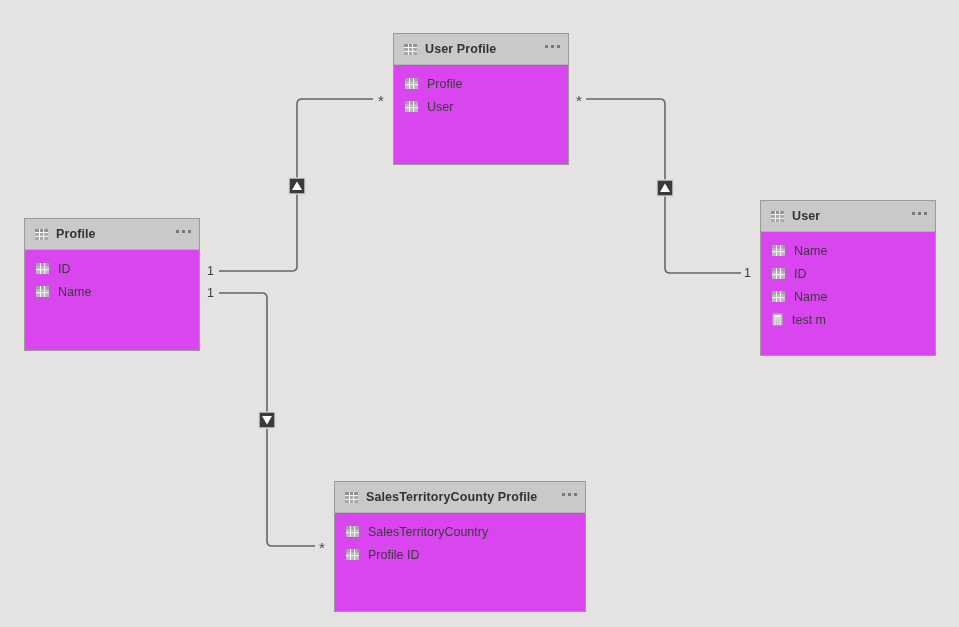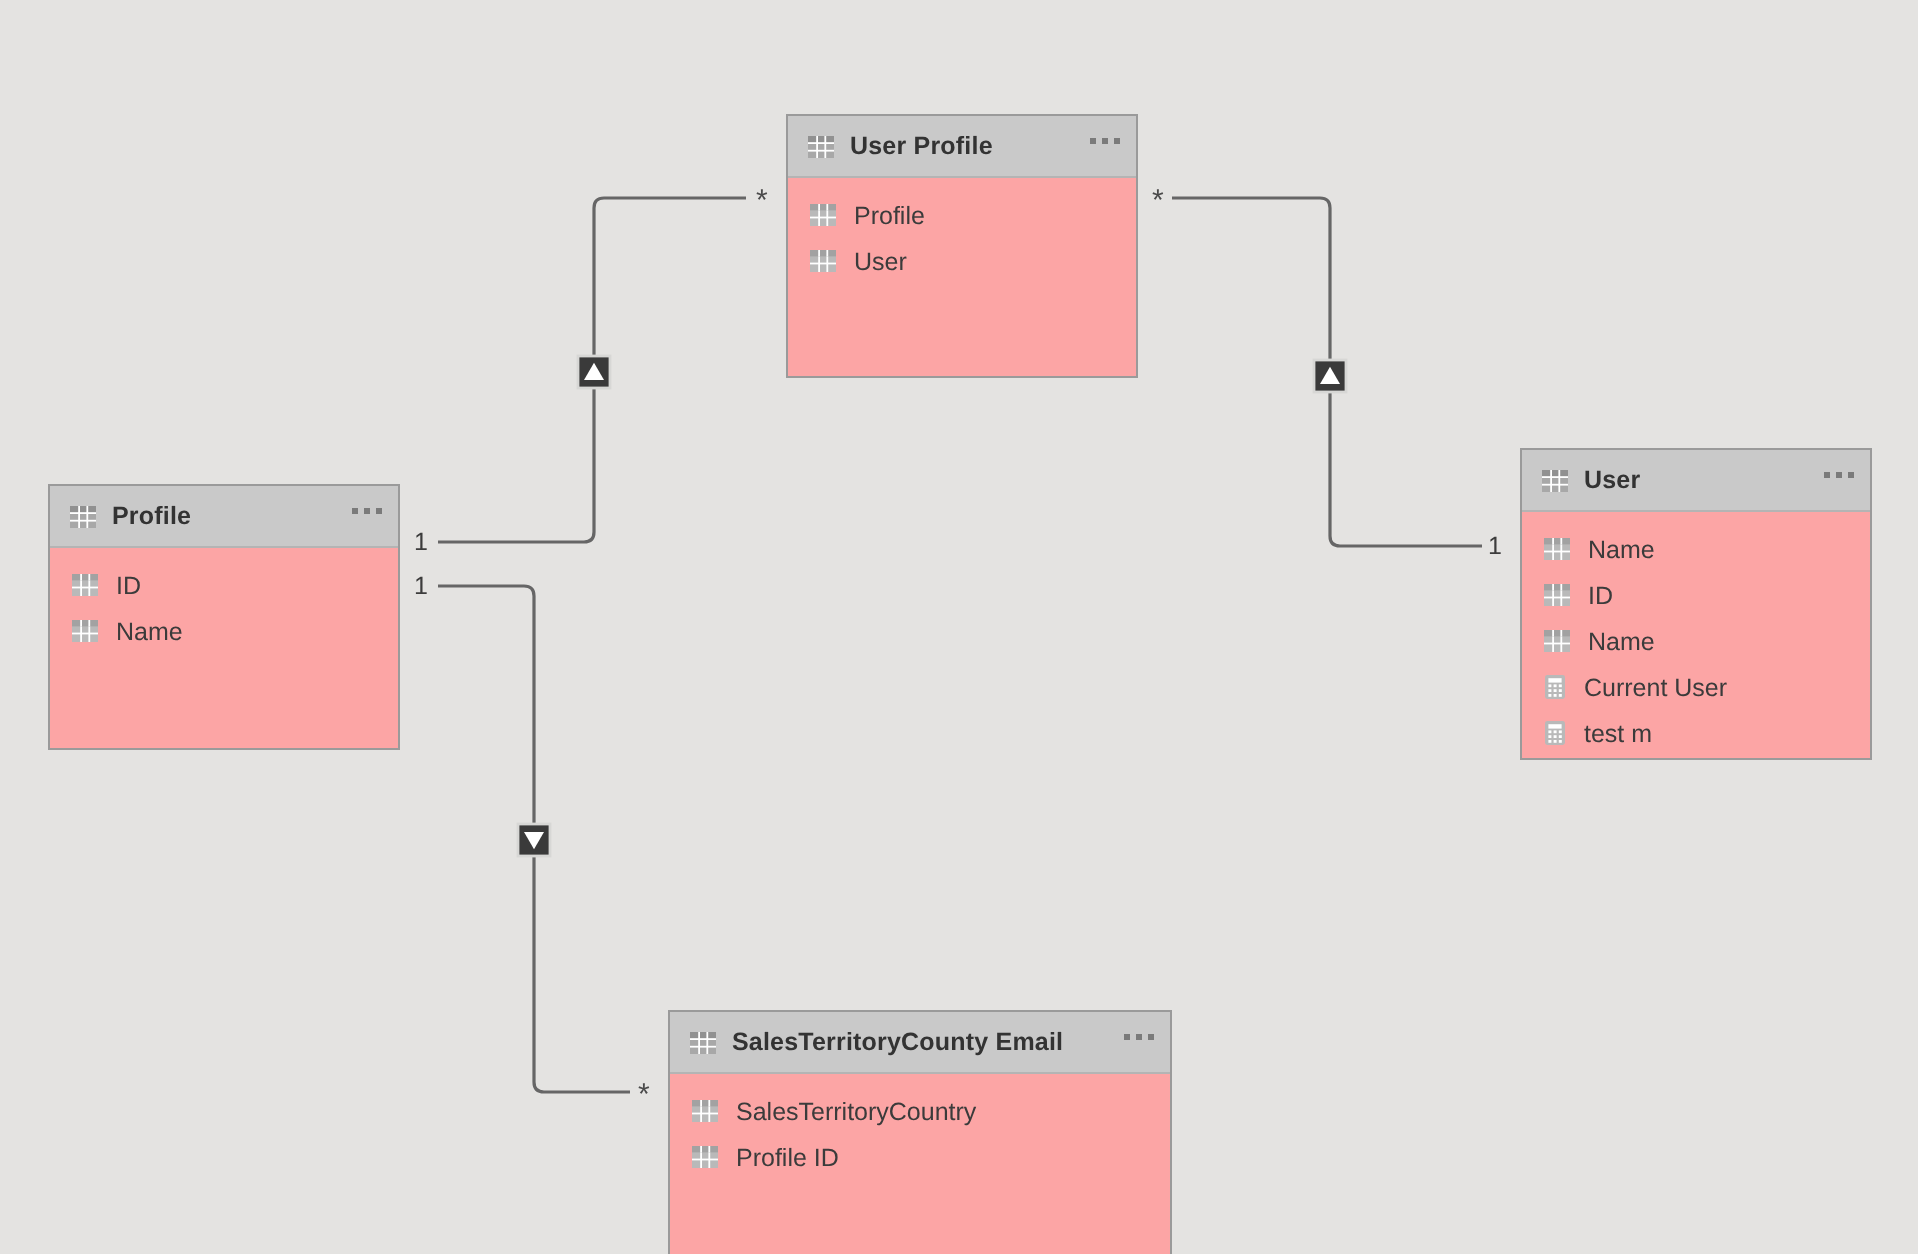--- a/index.html
+++ b/index.html
@@ -28,25 +28,24 @@
     left: 0; top: 0;
     width: 959px;
     height: 627px;
     pointer-events: none;
   }
   #relationships .rel-path {
     pointer-events: stroke;
   }
   .card {
     position: absolute;
-    background: #fca5a5;
+    background: #d946ef;
     border: 1px solid #9a9a9a;
     box-sizing: border-box;
     box-shadow: 0 0 0 0 rgba(0,0,0,0);
-    margin-top: 24px;
   }
   .card-header {
     height: 31px;
     background: #c9c9c9;
     border-bottom: 1px solid #b4b4b4;
     display: flex;
     align-items: center;
     padding: 0 8px 0 10px;
     box-sizing: border-box;
     position: relative;
@@ -290,51 +289,35 @@
               <rect x="2.2" y="5.2" width="1.5" height="1.4" fill="#ffffff"></rect>
               <rect x="4.800000000000001" y="5.2" width="1.5" height="1.4" fill="#ffffff"></rect>
               <rect x="7.4" y="5.2" width="1.5" height="1.4" fill="#ffffff"></rect>
               <rect x="2.2" y="7.6" width="1.5" height="1.4" fill="#ffffff"></rect>
               <rect x="4.800000000000001" y="7.6" width="1.5" height="1.4" fill="#ffffff"></rect>
               <rect x="7.4" y="7.6" width="1.5" height="1.4" fill="#ffffff"></rect>
               <rect x="2.2" y="10" width="1.5" height="1.4" fill="#ffffff"></rect>
               <rect x="4.800000000000001" y="10" width="1.5" height="1.4" fill="#ffffff"></rect>
               <rect x="7.4" y="10" width="1.5" height="1.4" fill="#ffffff"></rect>
             </svg>
-            <span class="field-label">Current User</span>
-          </div>
-          <div class="field-row">
-            <svg class="measure-icon" viewBox="0 0 11 13">
-              <rect x="0.5" y="0.5" width="10" height="12" rx="1.2" fill="#b9b9b9"></rect>
-              <rect x="2.2" y="2.1" width="6.6" height="2.2" fill="#ffffff"></rect>
-              <rect x="2.2" y="5.2" width="1.5" height="1.4" fill="#ffffff"></rect>
-              <rect x="4.800000000000001" y="5.2" width="1.5" height="1.4" fill="#ffffff"></rect>
-              <rect x="7.4" y="5.2" width="1.5" height="1.4" fill="#ffffff"></rect>
-              <rect x="2.2" y="7.6" width="1.5" height="1.4" fill="#ffffff"></rect>
-              <rect x="4.800000000000001" y="7.6" width="1.5" height="1.4" fill="#ffffff"></rect>
-              <rect x="7.4" y="7.6" width="1.5" height="1.4" fill="#ffffff"></rect>
-              <rect x="2.2" y="10" width="1.5" height="1.4" fill="#ffffff"></rect>
-              <rect x="4.800000000000001" y="10" width="1.5" height="1.4" fill="#ffffff"></rect>
-              <rect x="7.4" y="10" width="1.5" height="1.4" fill="#ffffff"></rect>
-            </svg>
             <span class="field-label">test m</span>
           </div>
         </div>
       </div>
       <div class="card" style="left: 334px; top: 481px; width: 252px; height: 131px;">
         <div class="card-header">
           <svg class="tbl-icon" viewBox="0 0 13 11">
             <rect x="0" y="0" width="13" height="11" fill="#a8a8a8"></rect>
             <rect x="0" y="0" width="13" height="3.2" fill="#919191"></rect>
             <rect x="4.1" y="0" width="0.9" height="11" fill="#ffffff"></rect>
             <rect x="8.2" y="0" width="0.9" height="11" fill="#ffffff"></rect>
             <rect x="0" y="3.1" width="13" height="0.9" fill="#ffffff"></rect>
             <rect x="0" y="6.9" width="13" height="0.9" fill="#ffffff"></rect>
           </svg>
-          <span class="card-title">SalesTerritoryCounty Email</span>
+          <span class="card-title">SalesTerritoryCounty Profile</span>
           <div class="ellipsis">
             <span></span>
             <span></span>
             <span></span>
           </div>
         </div>
         <div class="card-body">
           <div class="field-row">
             <svg class="tbl-icon" viewBox="0 0 13 11">
               <rect x="0" y="0" width="13" height="11" fill="#b9b9b9"></rect>

